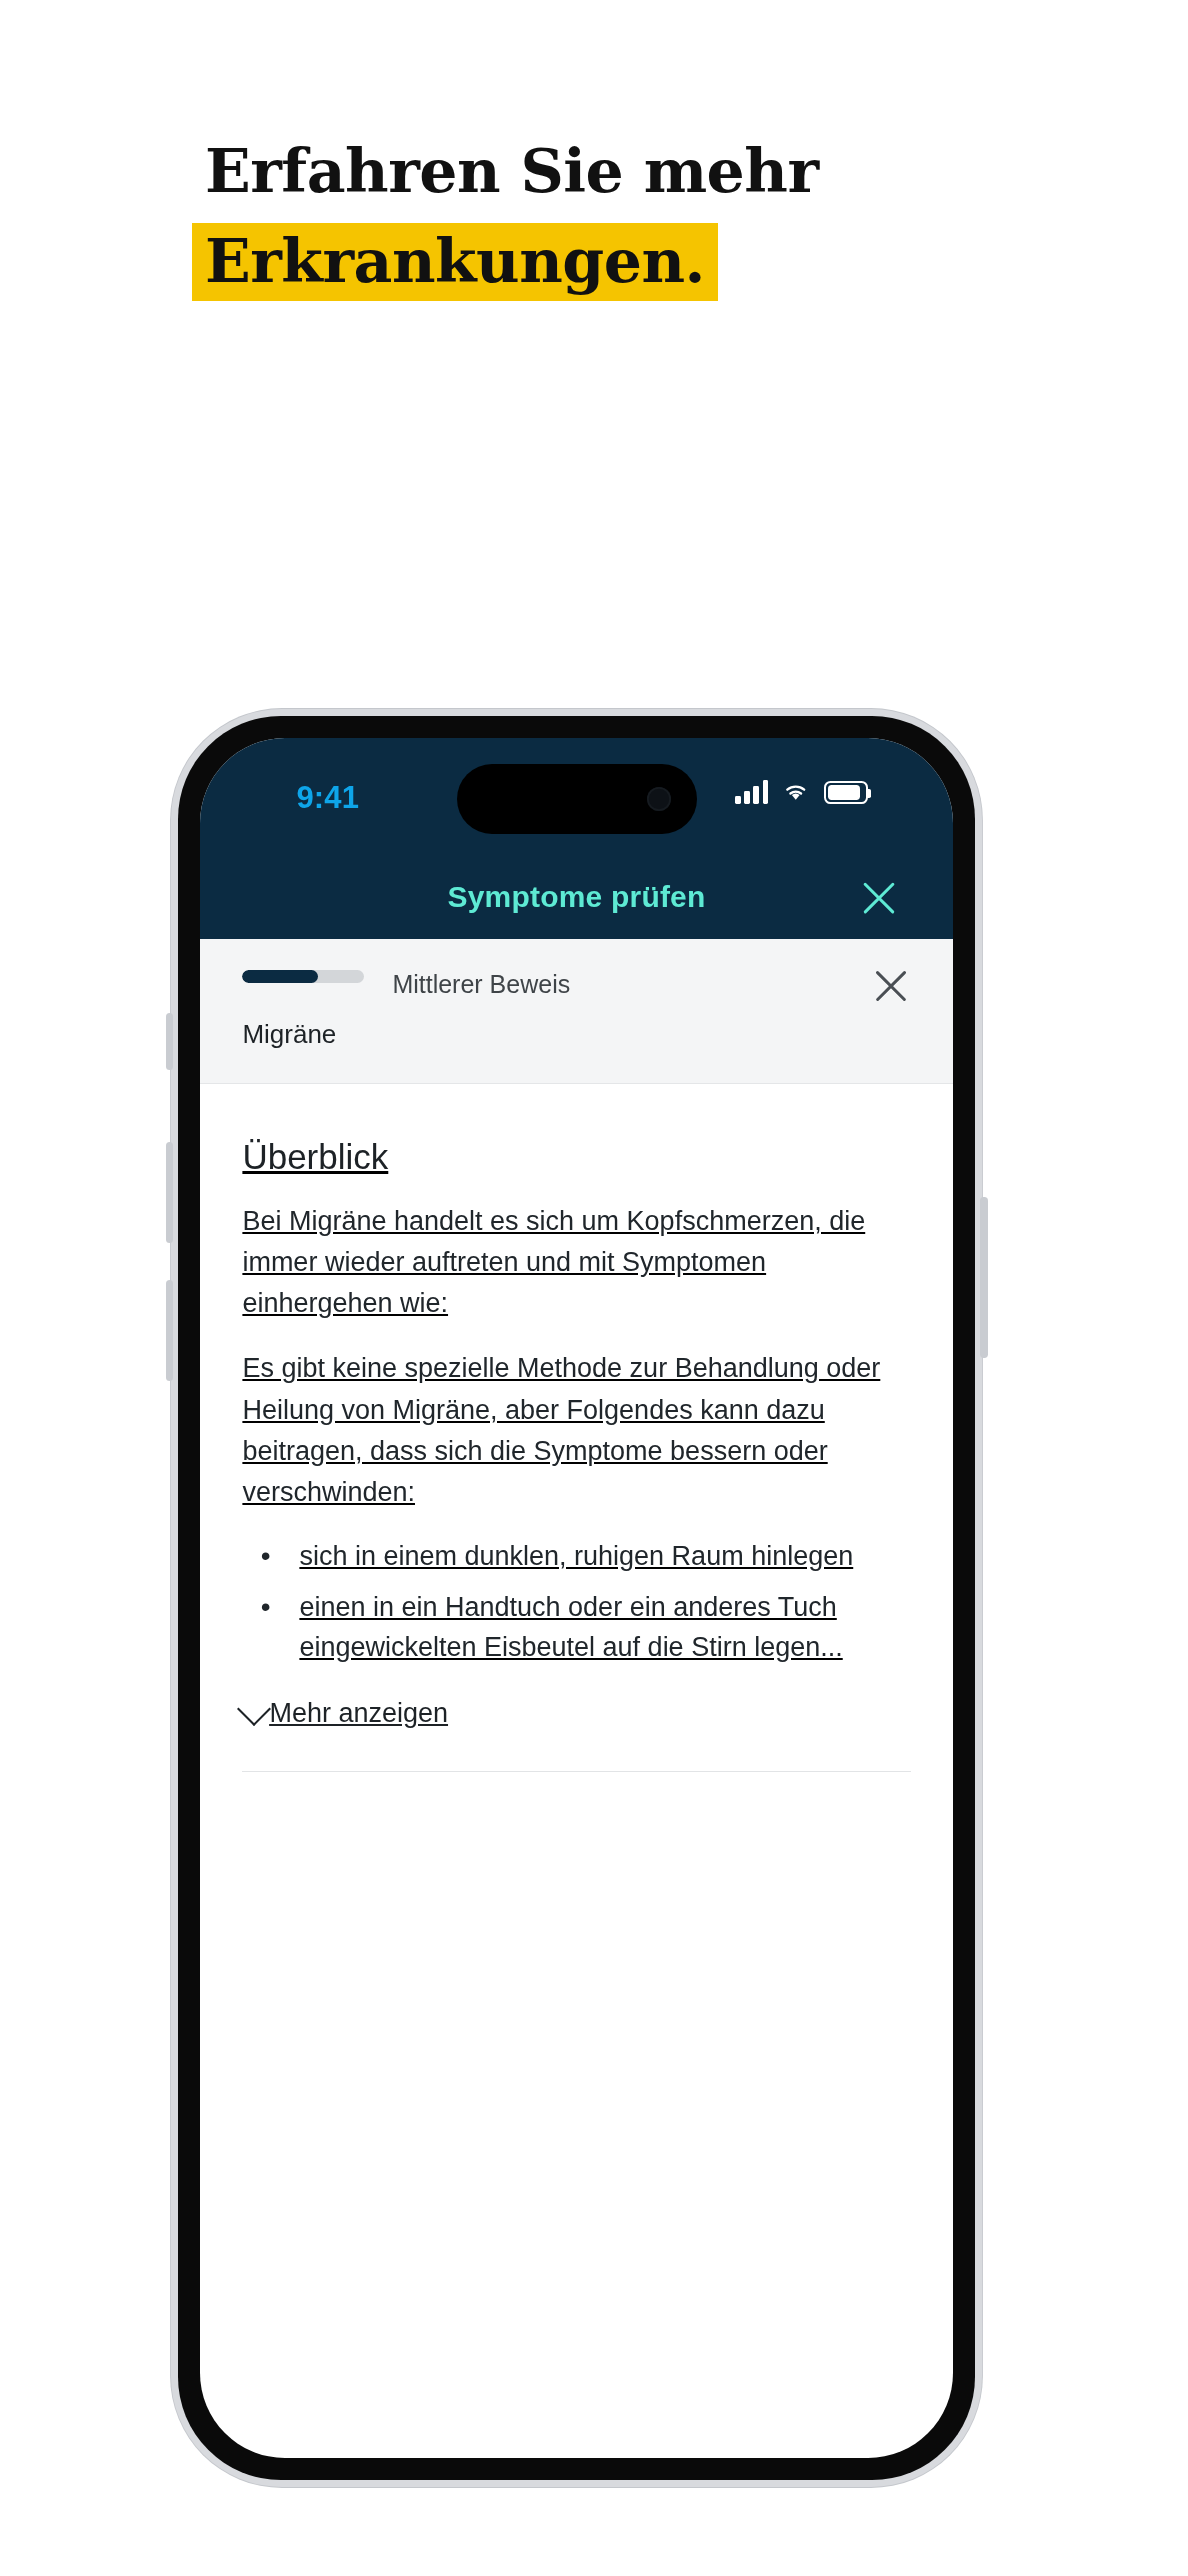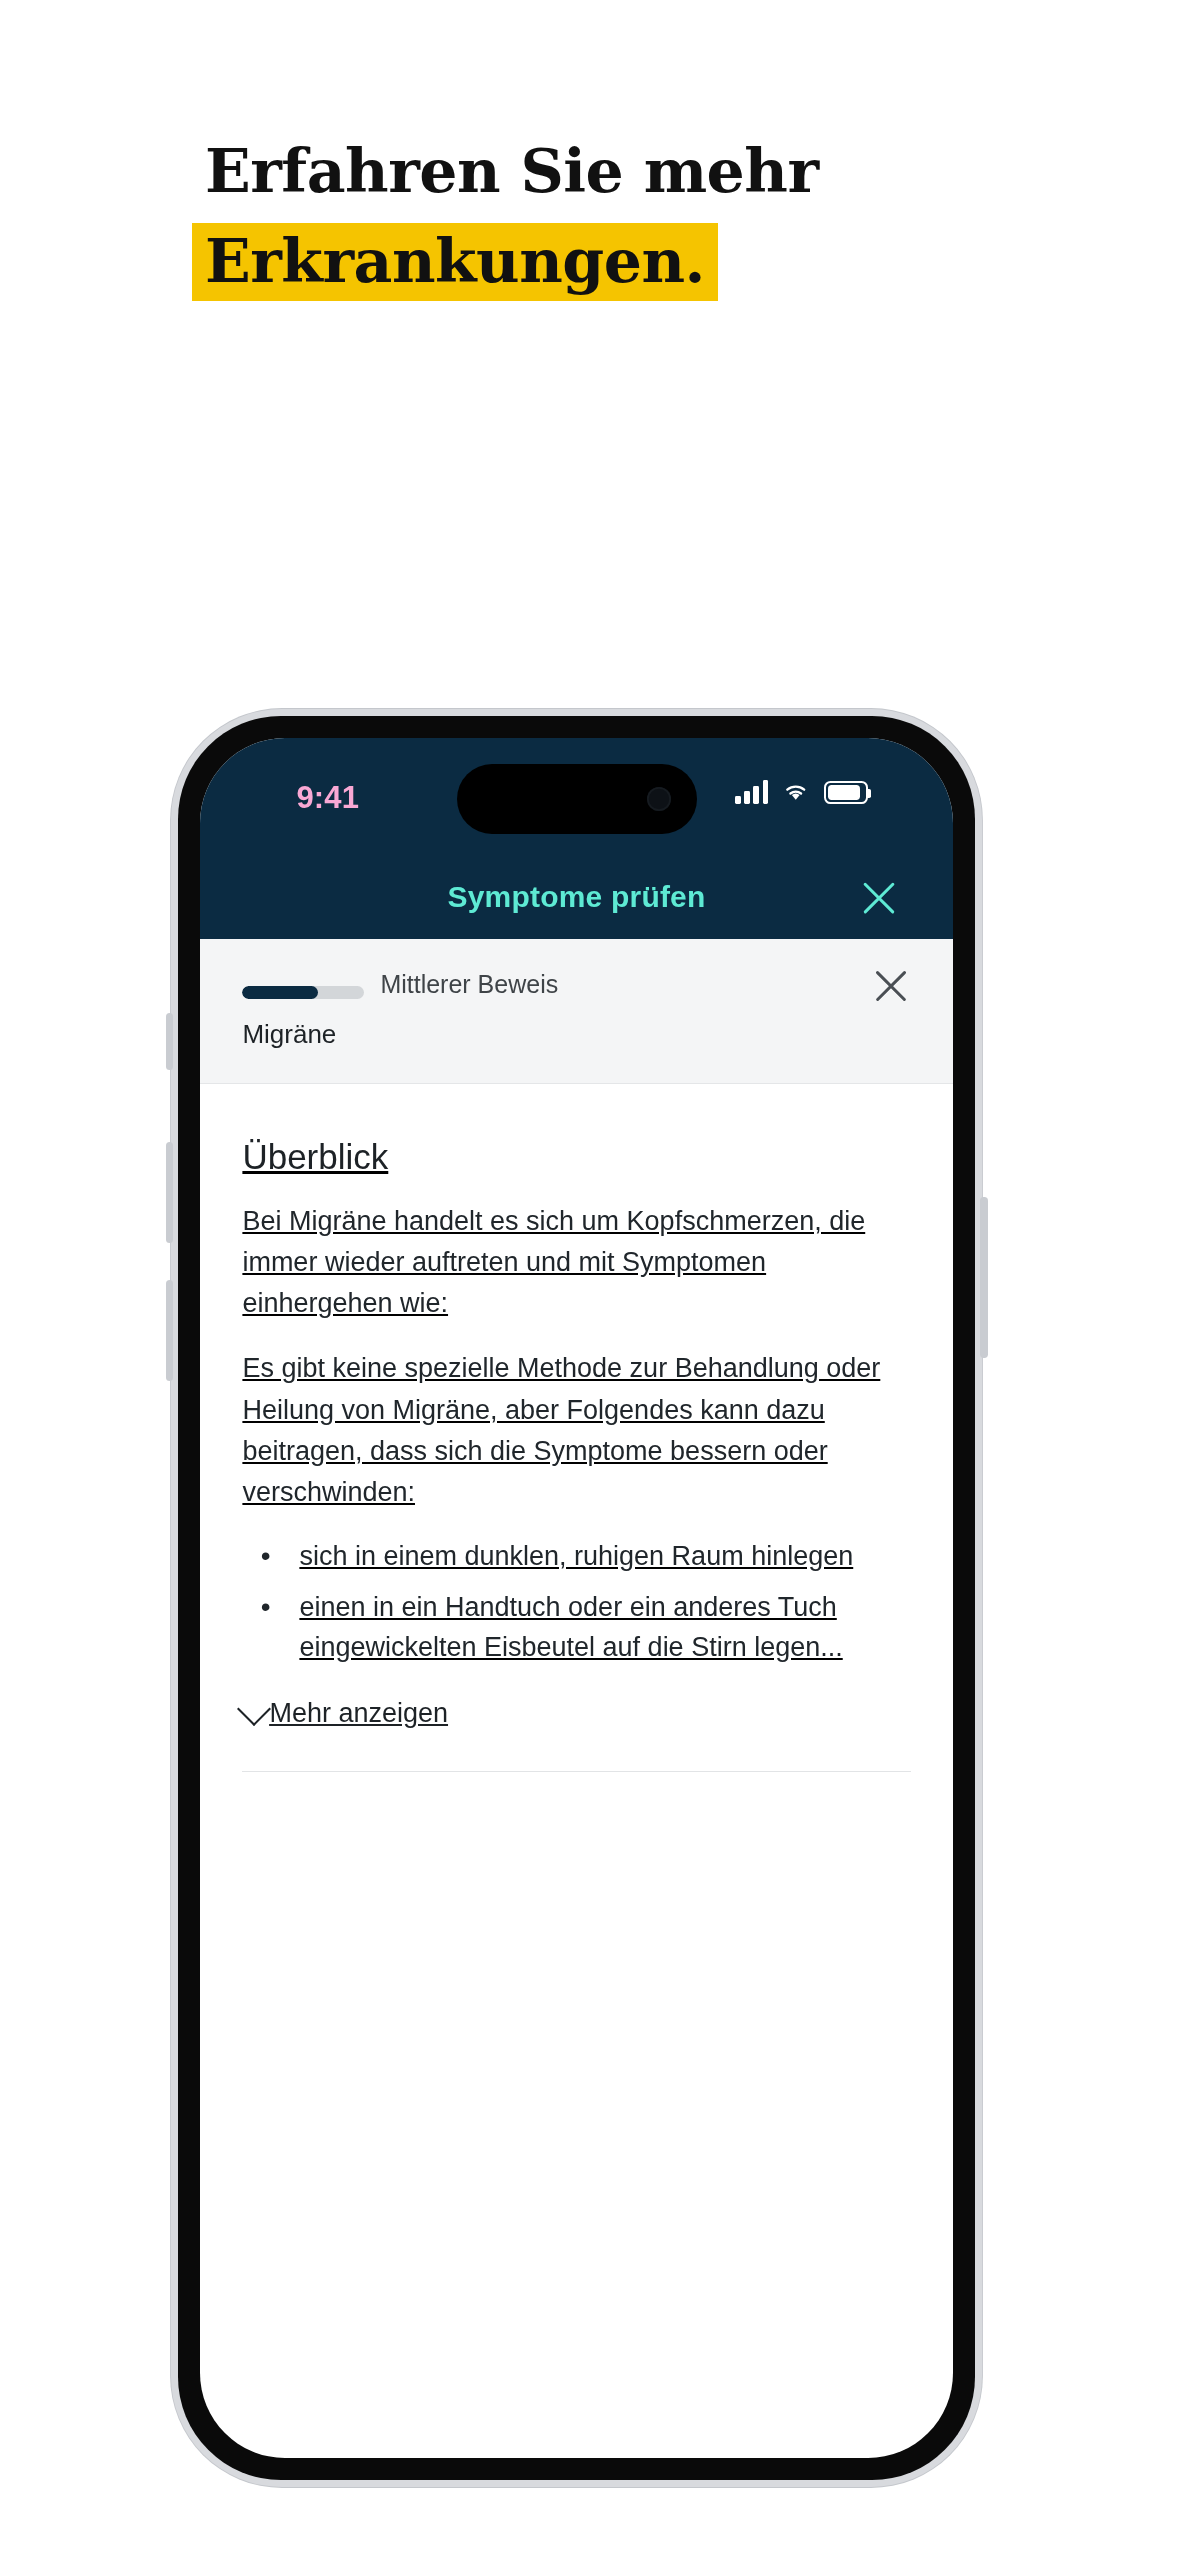--- a/index.html
+++ b/index.html
@@ -86,21 +86,21 @@
   .btn-silent { left: -4.6px; top: 304px; width: 6.4px; height: 57px; }
   .btn-volup  { left: -5.5px; top: 433px; width: 7.4px; height: 101px; }
   .btn-voldn  { left: -5.5px; top: 571px; width: 7.4px; height: 101px; }
   .btn-power  { right: -5.5px; top: 488px; width: 7.4px; height: 161px; }
 
   
   .statusbar {
     position: relative;
     height: 122px;
     background: #0b2b42;
-    color: #f9a8d4;
+    color: #0ea5e9;
   }
   .status-time {
     position: absolute;
     left: 96px;
     top: 42px;
     font-size: 31px;
     font-weight: bold;
     letter-spacing: 0.2px;
   }
   .notch {
@@ -205,22 +205,22 @@
 
   
   .card-head {
     background: #f4f5f6;
     padding: 31px 42px 33px 42px;
     position: relative;
     border-bottom: 0.9px solid #e4e6e8;
   }
   .evidence-row {
     display: flex;
-    align-items: flex-end;
-    gap: 16px;
+    align-items: flex-start;
+    gap: 28px;
   }
   .evidence-bar {
     width: 122px;
     height: 13px;
     border-radius: 7.4px;
     background: #d3d6d9;
     position: relative;
     overflow: hidden;
     flex: none;
   }

